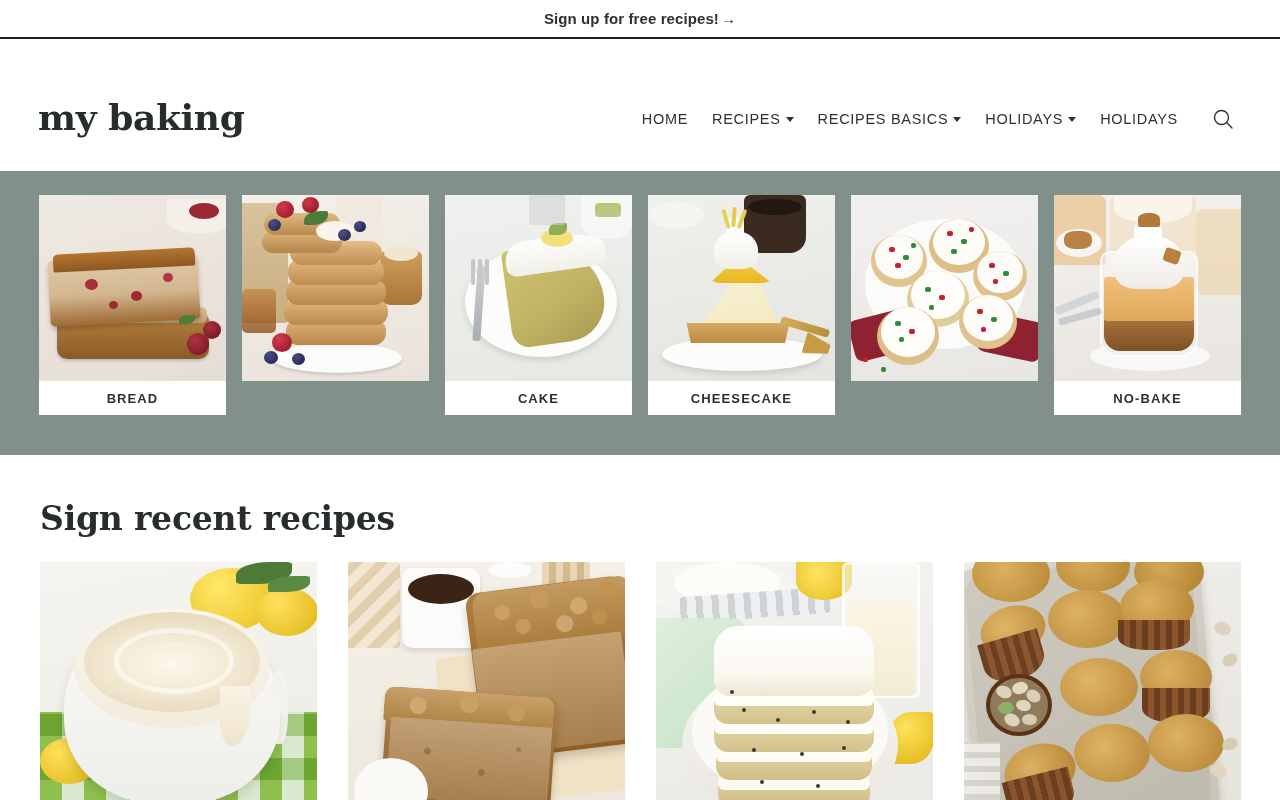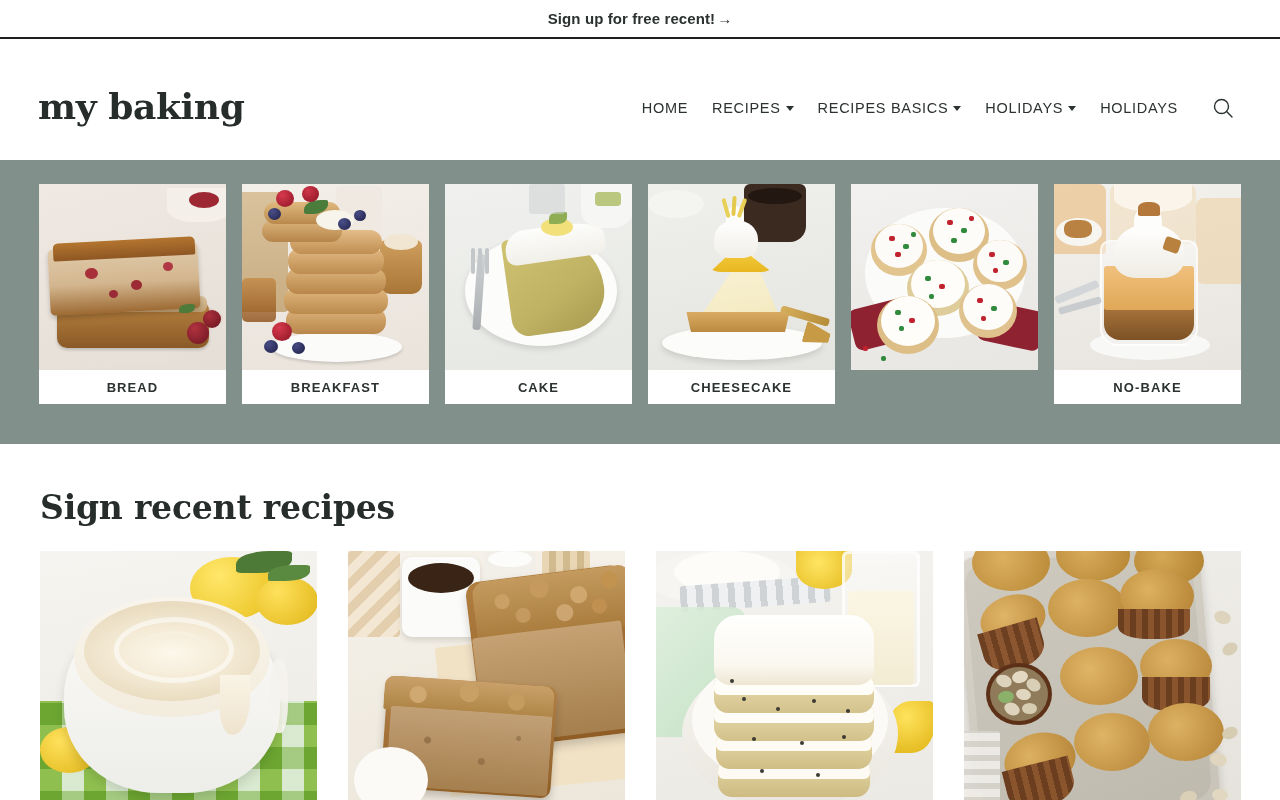--- a/index.html
+++ b/index.html
@@ -34,20 +34,21 @@
   .announce-link .arrow { font-weight: normal; padding-left: 2px; }
 
   
   .site-header {
     height: 121px;
     width: 100%;
     background: #ffffff;
     display: flex;
     align-items: center;
     padding: 16px 40px 0 38px;
+    margin-top: 11px;
   }
   .logo {
     font-family: "DejaVu Serif", serif;
     font-weight: bold;
     font-size: 36px;
     line-height: 0.97;
     color: #262d2b;
     letter-spacing: -0.4px;
     white-space: pre-line;
     text-decoration: none;
@@ -158,21 +159,21 @@
 
   
   .art { position: relative; width: 100%; height: 100%; overflow: hidden; }
   .art > i { position: absolute; display: block; }
 </style>
 </head>
 <body>
 
 <div class="announce-bar">
   <a class="announce-link" href="#">
-    <span>Sign up for free recent!</span><span class="arrow">→</span>
+    <span>Sign up for free recipes!</span><span class="arrow">→</span>
   </a>
 </div>
 
 <header class="site-header">
 
   <a class="logo" href="#">
     <span class="logo-line">my baking</span>
   </a>
 
   <nav class="main-nav">
@@ -257,21 +258,20 @@
         <i style="left:60px; top:2px; width:17px; height:16px; background:radial-gradient(circle at 35% 30%,#cf3649,#8a1423); border-radius:50%;"></i>
         <i style="left:26px; top:24px; width:13px; height:12px; background:radial-gradient(circle at 35% 30%,#4a4e86,#20224a); border-radius:50%;"></i>
         <i style="left:96px; top:34px; width:13px; height:12px; background:radial-gradient(circle at 35% 30%,#4b4f88,#212349); border-radius:50%;"></i>
         <i style="left:112px; top:26px; width:12px; height:11px; background:radial-gradient(circle at 35% 30%,#474b84,#1e2046); border-radius:50%;"></i>
         <i style="left:30px; top:138px; width:20px; height:19px; background:radial-gradient(circle at 35% 30%,#d6394c,#8d1524); border-radius:50%;"></i>
         <i style="left:22px; top:156px; width:14px; height:13px; background:radial-gradient(circle at 35% 30%,#484c85,#1f2147); border-radius:50%;"></i>
         <i style="left:50px; top:158px; width:13px; height:12px; background:radial-gradient(circle at 35% 30%,#464a82,#1d1f44); border-radius:50%;"></i>
         <i style="left:0px; top:94px; width:34px; height:44px; background:linear-gradient(180deg,rgba(190,120,40,.55),rgba(140,76,20,.8)); border-radius:5px;"></i>
       </div>
     </div>
-    <div class="cat-label">BREAKFAST</div>
   </a>
 
   <a class="cat-card" href="#">
     <div class="cat-thumb" style="background: linear-gradient(170deg,#f0f1ee 0%,#e6e8e4 100%);">
       <div class="art">
         <i style="left:20px; top:52px; width:152px; height:110px; background:#fcfcfb; border-radius:50%; box-shadow:0 3px 6px rgba(0,0,0,.12);"></i>
         <i style="left:62px; top:50px; width:96px; height:98px; background:linear-gradient(150deg,#cfc271 0%,#bfb263 60%,#a89a4f 100%); border-radius:6px 60% 40% 18%; transform:rotate(-8deg);"></i>
         <i style="left:60px; top:42px; width:100px; height:34px; background:linear-gradient(180deg,#fdfdfc,#f1efe8); border-radius:20px 40% 10px 10px; transform:rotate(-8deg);"></i>
         <i style="left:96px; top:34px; width:32px; height:18px; background:#f2e07a; border-radius:50%;"></i>
         <i style="left:104px; top:28px; width:18px; height:12px; background:#8fae54; border-radius:50% 10% 50% 10%;"></i>

